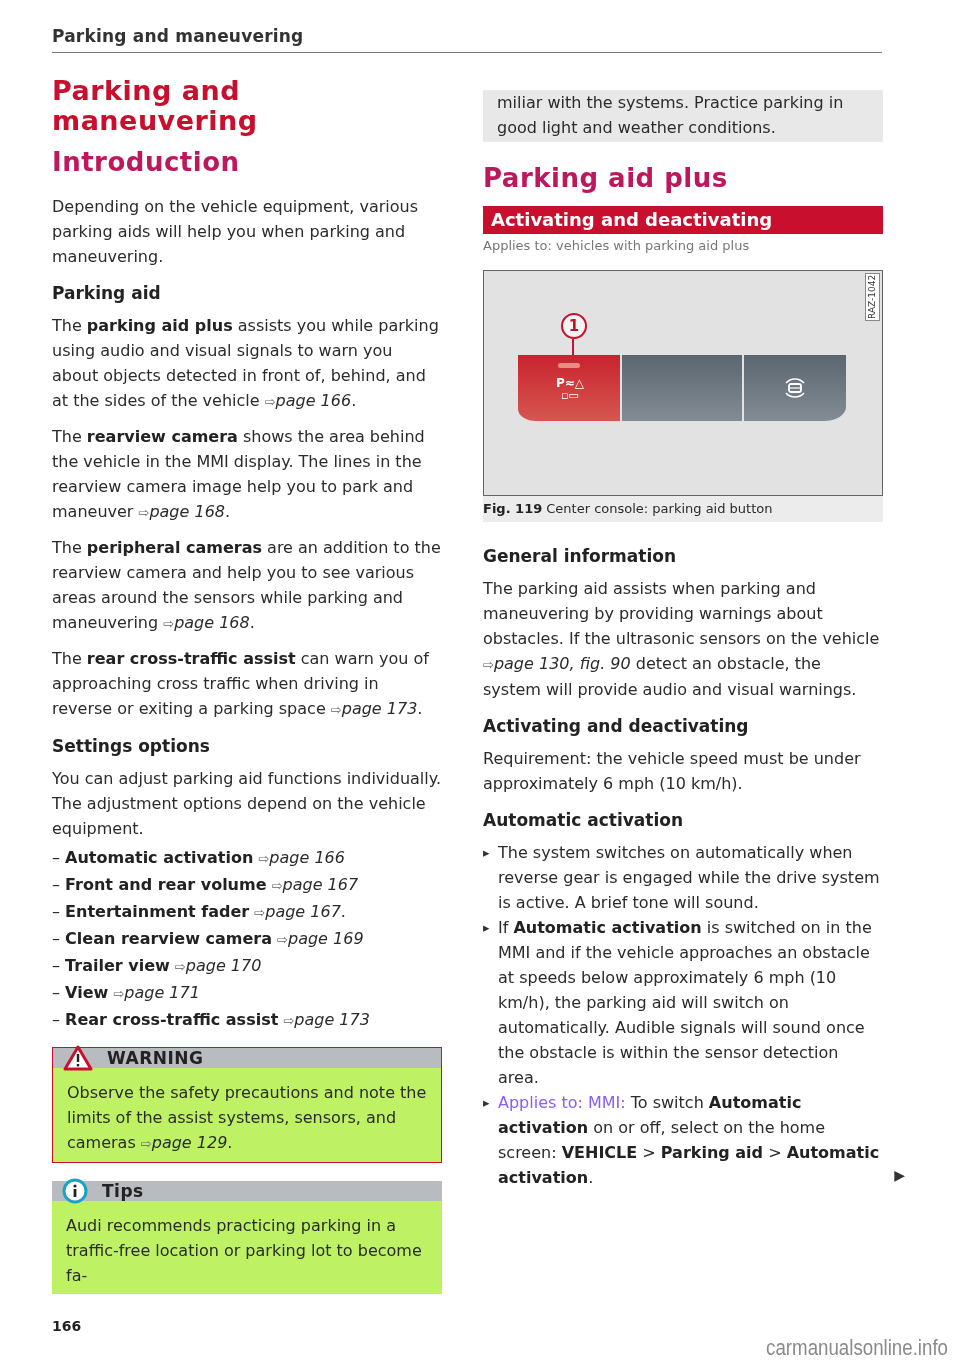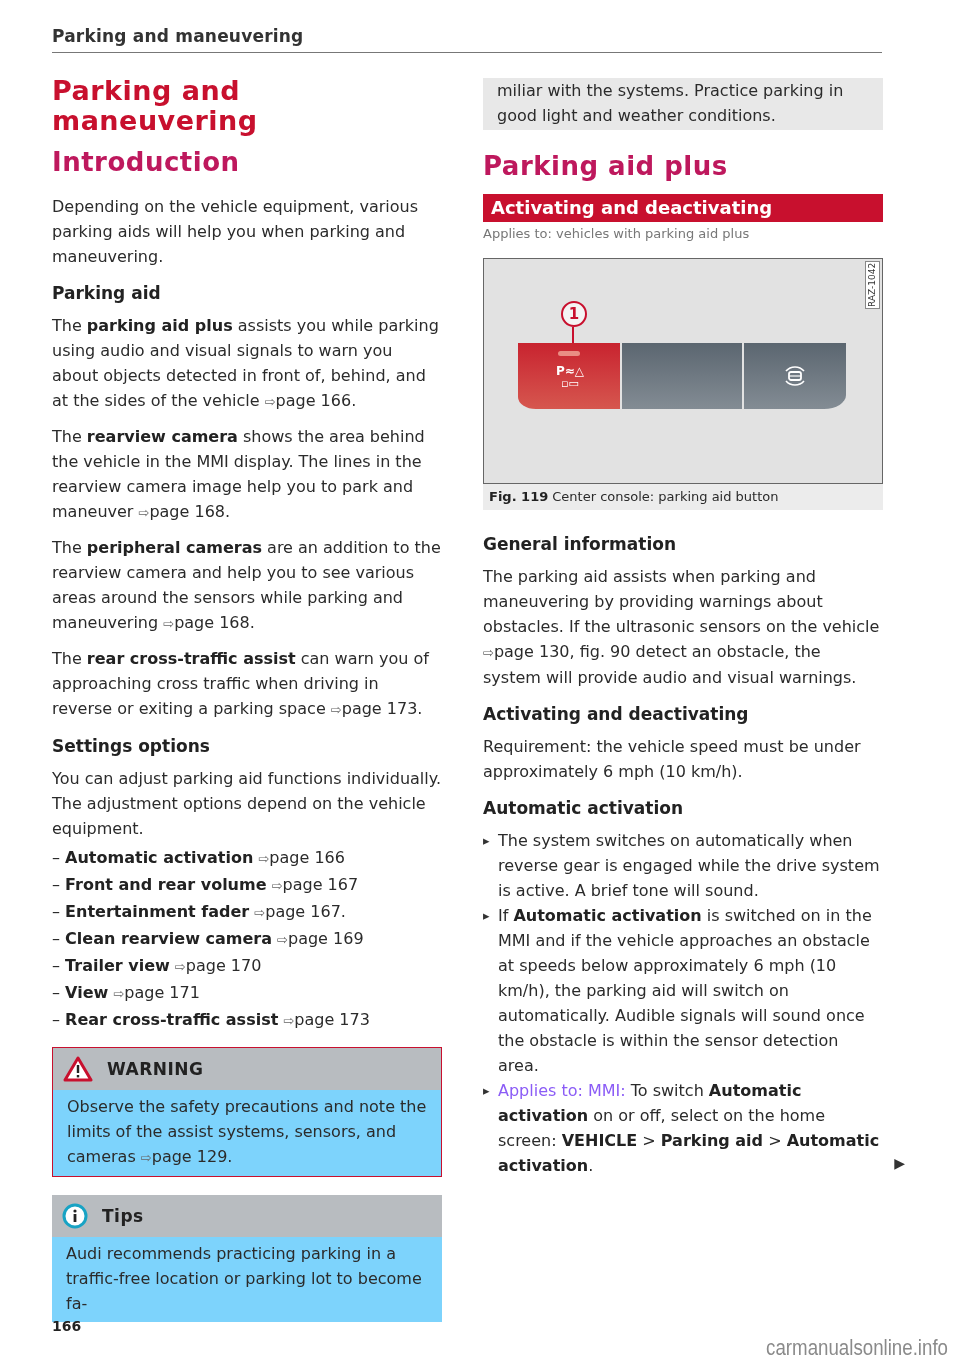--- a/index.html
+++ b/index.html
@@ -7,52 +7,52 @@
     width: 960px; height: 1363px; background: #ffffff; position: relative; overflow: hidden;
     font-family: "DejaVu Sans", sans-serif; color: #2b2b2b;
   }
   .running-head {
     position: absolute; left: 52px; top: 26px; width: 830px;
     font-family: "DejaVu Sans", sans-serif; font-weight: bold; font-size: 17px; color: #333;
     padding-bottom: 6px; border-bottom: 1px solid #777; letter-spacing: 0.2px;
   }
   .col { position: absolute; top: 76px; width: 390px; font-size: 16px; line-height: 25px; }
   .col-left { left: 52px; }
-  .col-right { left: 483px; width: 400px; top: 78px; }
+  .col-right { left: 483px; width: 400px; top: 90px; }
   .h-chapter {
     color: #c8102e; font-family: "DejaVu Sans", sans-serif; font-weight: bold;
     font-size: 27px; line-height: 30px; margin: 0 0 10px 0; letter-spacing: 0.5px;
   }
   .h-section {
     font-weight: bold; font-size: 26px; line-height: 32px; margin: 0 0 16px 0; color: #be185d; letter-spacing: 0.5px;
   }
   .h-sub { font-weight: bold; font-size: 17px; line-height: 24px; margin: 12px 0 8px 0; color: #222; }
   p { margin: 0 0 10px 0; }
   b { color: #222; }
-  .ref { }
+  .ref { font-style: italic; }
   .arrow { font-style: normal; color: #666; font-size: 13px; }
   ul.dash { list-style: none; margin: 0 0 14px 0; padding: 0; }
   ul.dash li { margin: 0 0 1px 0; }
   .warning-box { border: 1px solid #c8102e; background: #e8e8e8; margin-top: 14px; }
   .box-head {
-    background: #b8bcc0; height: 42px; display: flex; align-items: center; padding-left: 10px;
+    background: #b8bcc0; height: 20px; display: flex; align-items: center; padding-left: 10px;
     font-weight: bold; font-size: 17px; color: #222; letter-spacing: 0.5px;
   }
   .box-head .txt { margin-left: 14px; }
-  .box-body { padding: 4px 14px 6px 14px; background: #7dd3fc; }
+  .box-body { padding: 12px 14px 6px 14px; background: #bef264; }
   .tips-box { margin-top: 18px; background: #e8e8e8; }
   .tips-head { background: #b8bcc0; }
   .continued-box { background: #e8e8e8; padding: 0 14px 2px 14px; margin-bottom: 20px; }
   .banner {
     background: #c8102e; color: #fff; font-weight: bold; font-size: 18px;
     height: 28px; line-height: 28px; padding-left: 8px; margin: 0;
   }
   .applies { color: #777; font-size: 13px; line-height: 20px; margin: 2px 0 14px 0; }
   .figure { width: 398px; height: 224px; background: #e2e2e2; border: 1px solid #666; position: relative; }
-  .fig-caption { background: #ececec; font-size: 13px; line-height: 26px; padding-left: 6px; margin-bottom: 22px; }
+  .fig-caption { background: #ececec; font-size: 13px; line-height: 26px; margin-bottom: 22px; }
   .fig-caption b { margin-right: 4px; }
   .raz {
     position: absolute; right: 2px; top: 2px; width: 13px; height: 46px; border: 1px solid #888; background: #fff;
     font-size: 9px; color: #333; writing-mode: vertical-rl; transform: rotate(180deg); text-align: center; line-height: 13px;
   }
   .console { position: absolute; left: 34px; top: 84px; width: 328px; height: 66px; }
   .btn-red {
     position: absolute; left: 0; top: 0; width: 102px; height: 66px;
     background: linear-gradient(#c8232f, #d6574f); border-bottom-left-radius: 18px 12px;
   }

